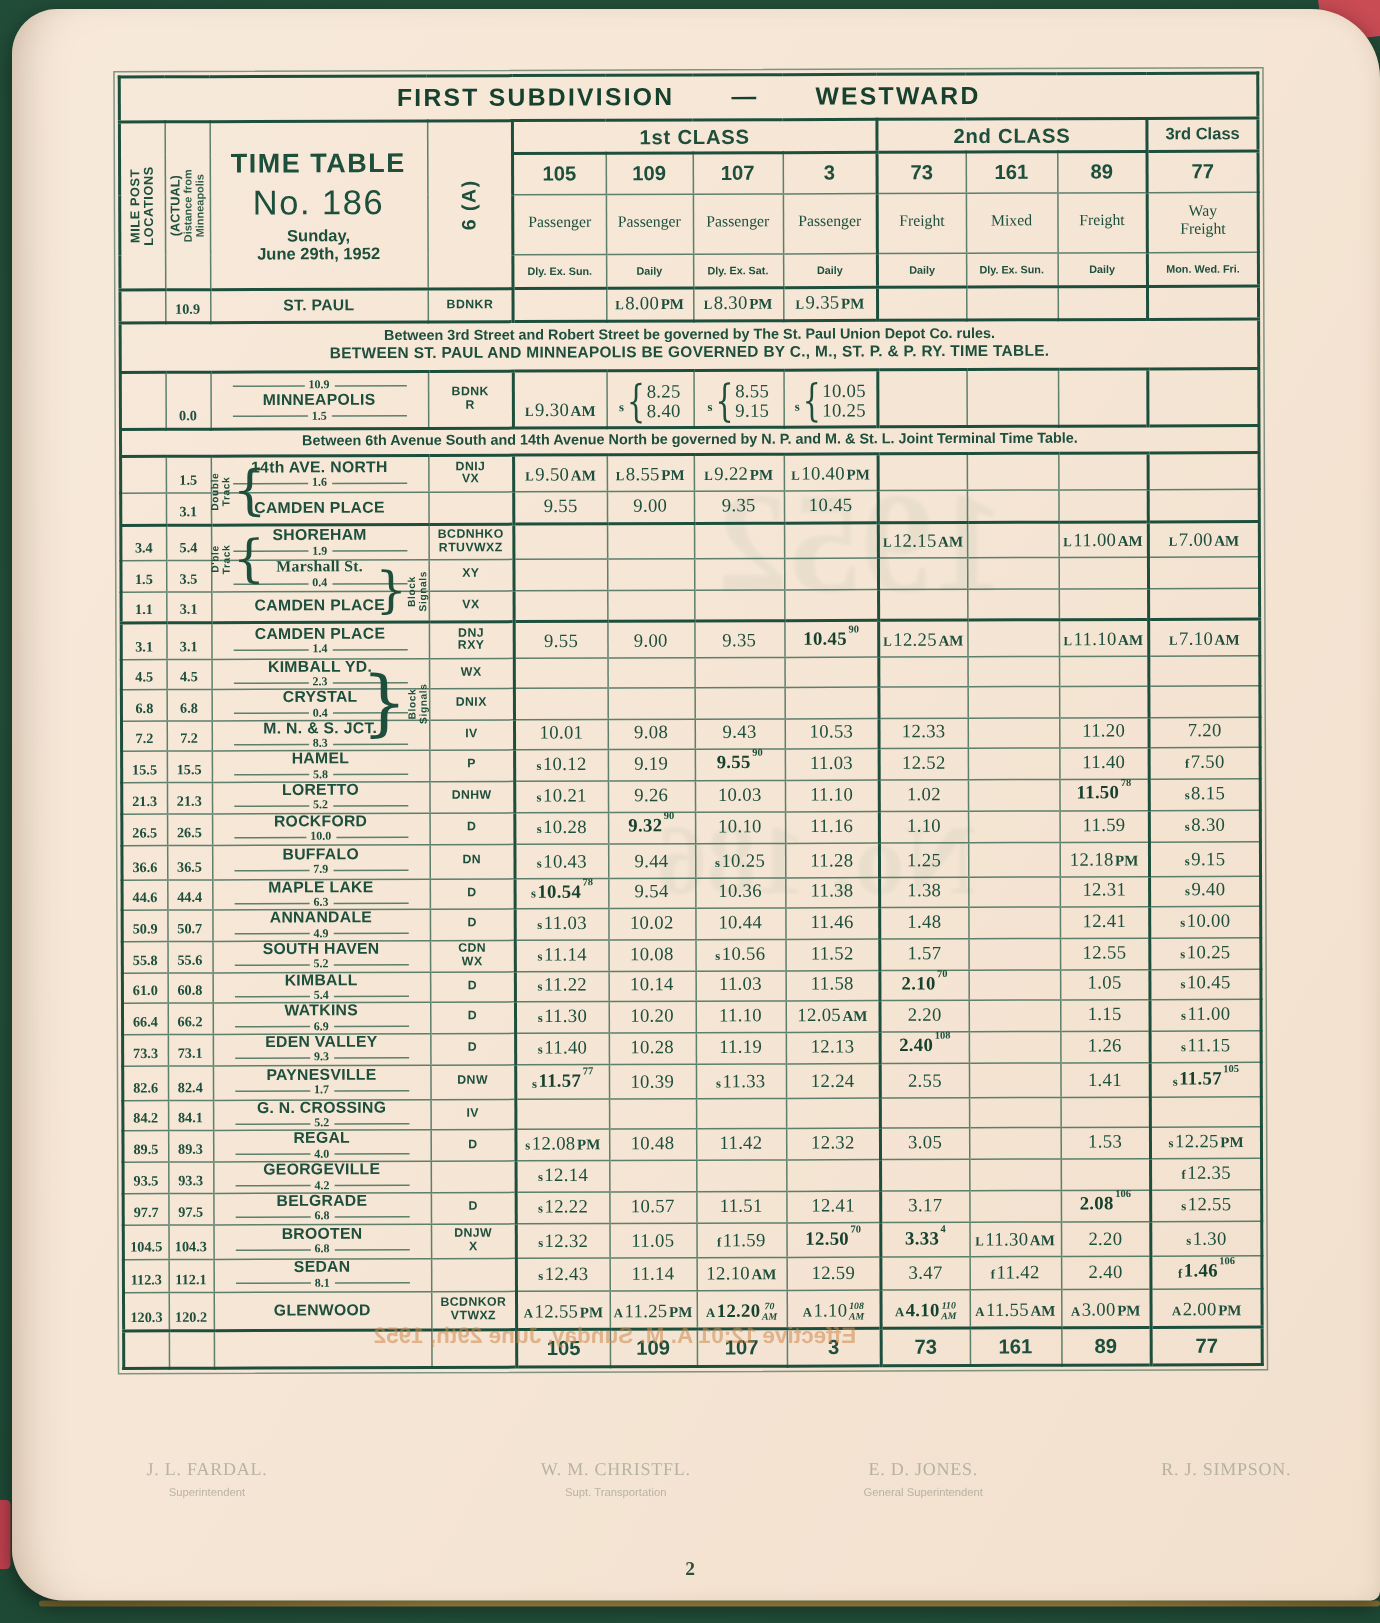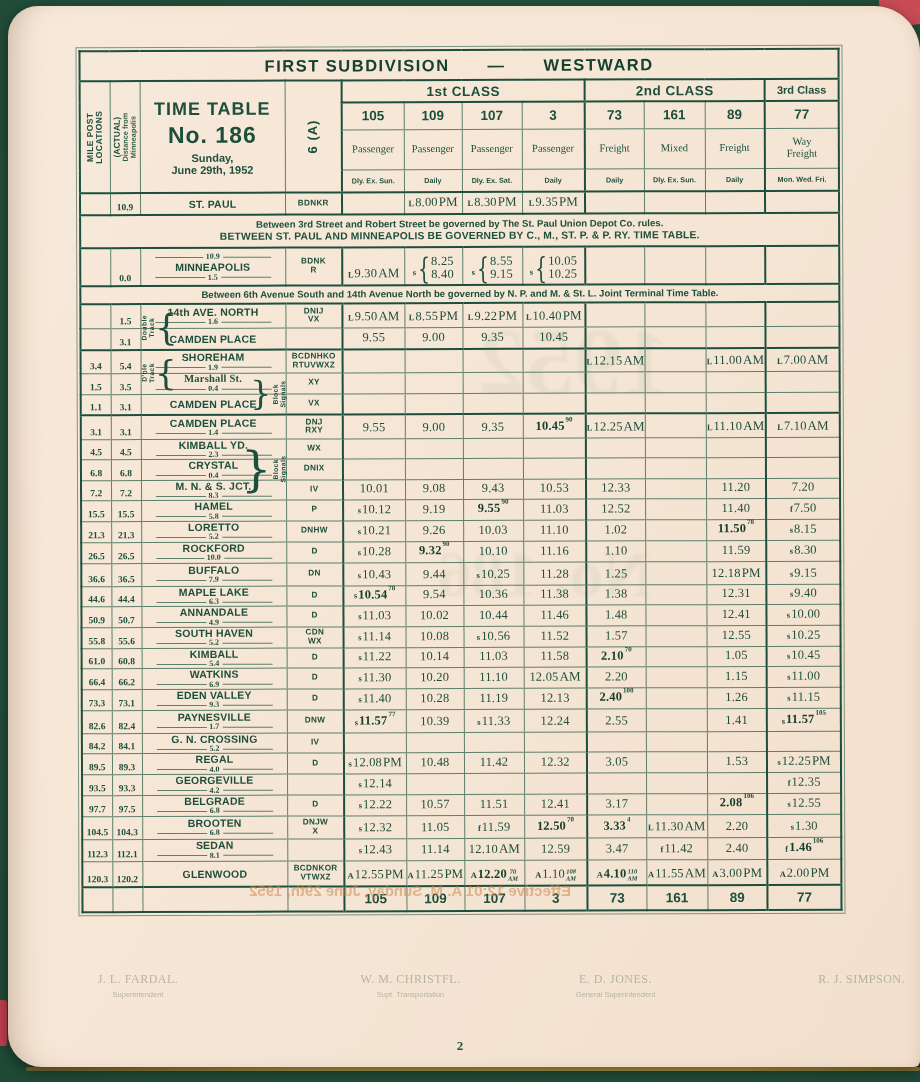--- a/index.html
+++ b/index.html
@@ -29,39 +29,39 @@
   .c3{font-size:11px}
   .r-tno td{height:27px;font-weight:bold;font-size:13.5px}
   .r-typ td{height:40px;font-family:"Liberation Serif",serif;font-size:10.5px;line-height:1.1}
   .r-day td{height:23px;font-weight:bold;font-size:7.2px;border-bottom:2px solid var(--ink)}
   .corner{position:relative;vertical-align:middle}
   .vrot{position:absolute;left:50%;top:50%;transform:translate(-50%,-50%) rotate(-90deg);white-space:nowrap;line-height:1.05}
   .mp-t{font-weight:bold;font-size:8.5px;letter-spacing:.4px;text-align:center}
   .act-1{font-weight:bold;font-size:8.5px;text-align:center}
   .act-2{font-size:7.3px;font-weight:bold;opacity:.9;text-align:center}
   .tt1{font-weight:bold;font-size:18px;letter-spacing:1px}
-  .tt2{font-weight:bold;font-size:23px;letter-spacing:1px;margin-top:2px}
+  .tt2{font-weight:normal;font-size:23px;letter-spacing:1px;margin-top:2px}
   .tt3{font-weight:bold;font-size:11px;margin-top:3px}
   .tt4{font-weight:bold;font-size:11px}
   .call-rot{font-weight:bold;font-size:13px;letter-spacing:1px}
   
   td.mp,td.act{font-family:"Liberation Serif",serif;font-weight:bold;font-size:9.5px;vertical-align:bottom;padding-bottom:2px}
   td.stn{position:relative;vertical-align:middle}
   .nm{font-weight:bold;font-size:10.5px;letter-spacing:.2px;line-height:1;white-space:nowrap}
   .nm.serif{font-family:"Liberation Serif",serif;font-weight:bold;font-size:10.5px}
   .dab,.dbl{display:flex;align-items:center;gap:3px;font-family:"Liberation Serif",serif;font-size:8px;font-weight:bold;line-height:1;margin:1px 14px 0}
   .dab{margin-bottom:1px}
   .dln{flex:1;border-top:1px solid var(--bdthin)}
   td.call{font-weight:bold;font-size:8.2px;line-height:1.05;letter-spacing:.3px}
   td.tc{font-family:"Liberation Serif",serif;font-size:12.5px;vertical-align:bottom;padding-bottom:3px;white-space:nowrap}
   .pfx{font-size:8.5px;font-weight:bold;margin-right:1px}
   .tv{letter-spacing:.2px}
   .tv.b{font-weight:bold;color:var(--ink2)}
   .ref{font-size:7px;font-weight:bold;position:relative;top:-3px;margin-left:1px}
-  .sfx{font-size:13px;font-weight:normal;margin-left:1px}
+  .sfx{font-size:10px;font-weight:bold;margin-left:1px}
   .stk{display:inline-flex;flex-direction:column;font-size:6.5px;font-weight:bold;line-height:1.1;vertical-align:middle;margin-left:1px}
   .dual{display:inline-flex;align-items:center}
   .dbrace{font-family:"DejaVu Serif",serif;font-size:19px;font-weight:normal;transform:scaleY(1.55);margin:0 1px}
   .dcol{display:inline-flex;flex-direction:column;line-height:1.05;text-align:left}
   
   .grp{position:absolute;display:flex;align-items:center;z-index:3;pointer-events:none}
   .grp .lbl{writing-mode:vertical-rl;transform:rotate(180deg);font-weight:bold;font-size:6.8px;letter-spacing:.4px;line-height:1.1;white-space:pre}
   .grp .brc{font-family:"DejaVu Serif",serif;line-height:.85}
   
   td.note{font-weight:bold;line-height:1.25;vertical-align:middle}
@@ -920,17 +920,17 @@
       <div class="stt">Superintendent</div>
     </div>
     <div class="sig" style="left: 318px; width: 185px;">
       <div class="snm">W. M. CHRISTFL.</div>
       <div class="stt">Supt. Transportation</div>
     </div>
     <div class="sig" style="left: 528px; width: 175px;">
       <div class="snm">E. D. JONES.</div>
       <div class="stt">General Superintendent</div>
     </div>
-    <div class="sig" style="left: 730px; width: 175px; text-align: right;">
+    <div class="sig" style="left: 730px; width: 175px;">
       <div class="snm">R. J. SIMPSON.</div>
     </div>
   </div>
 <div class="pgnum">2</div>
 
 </body></html>

